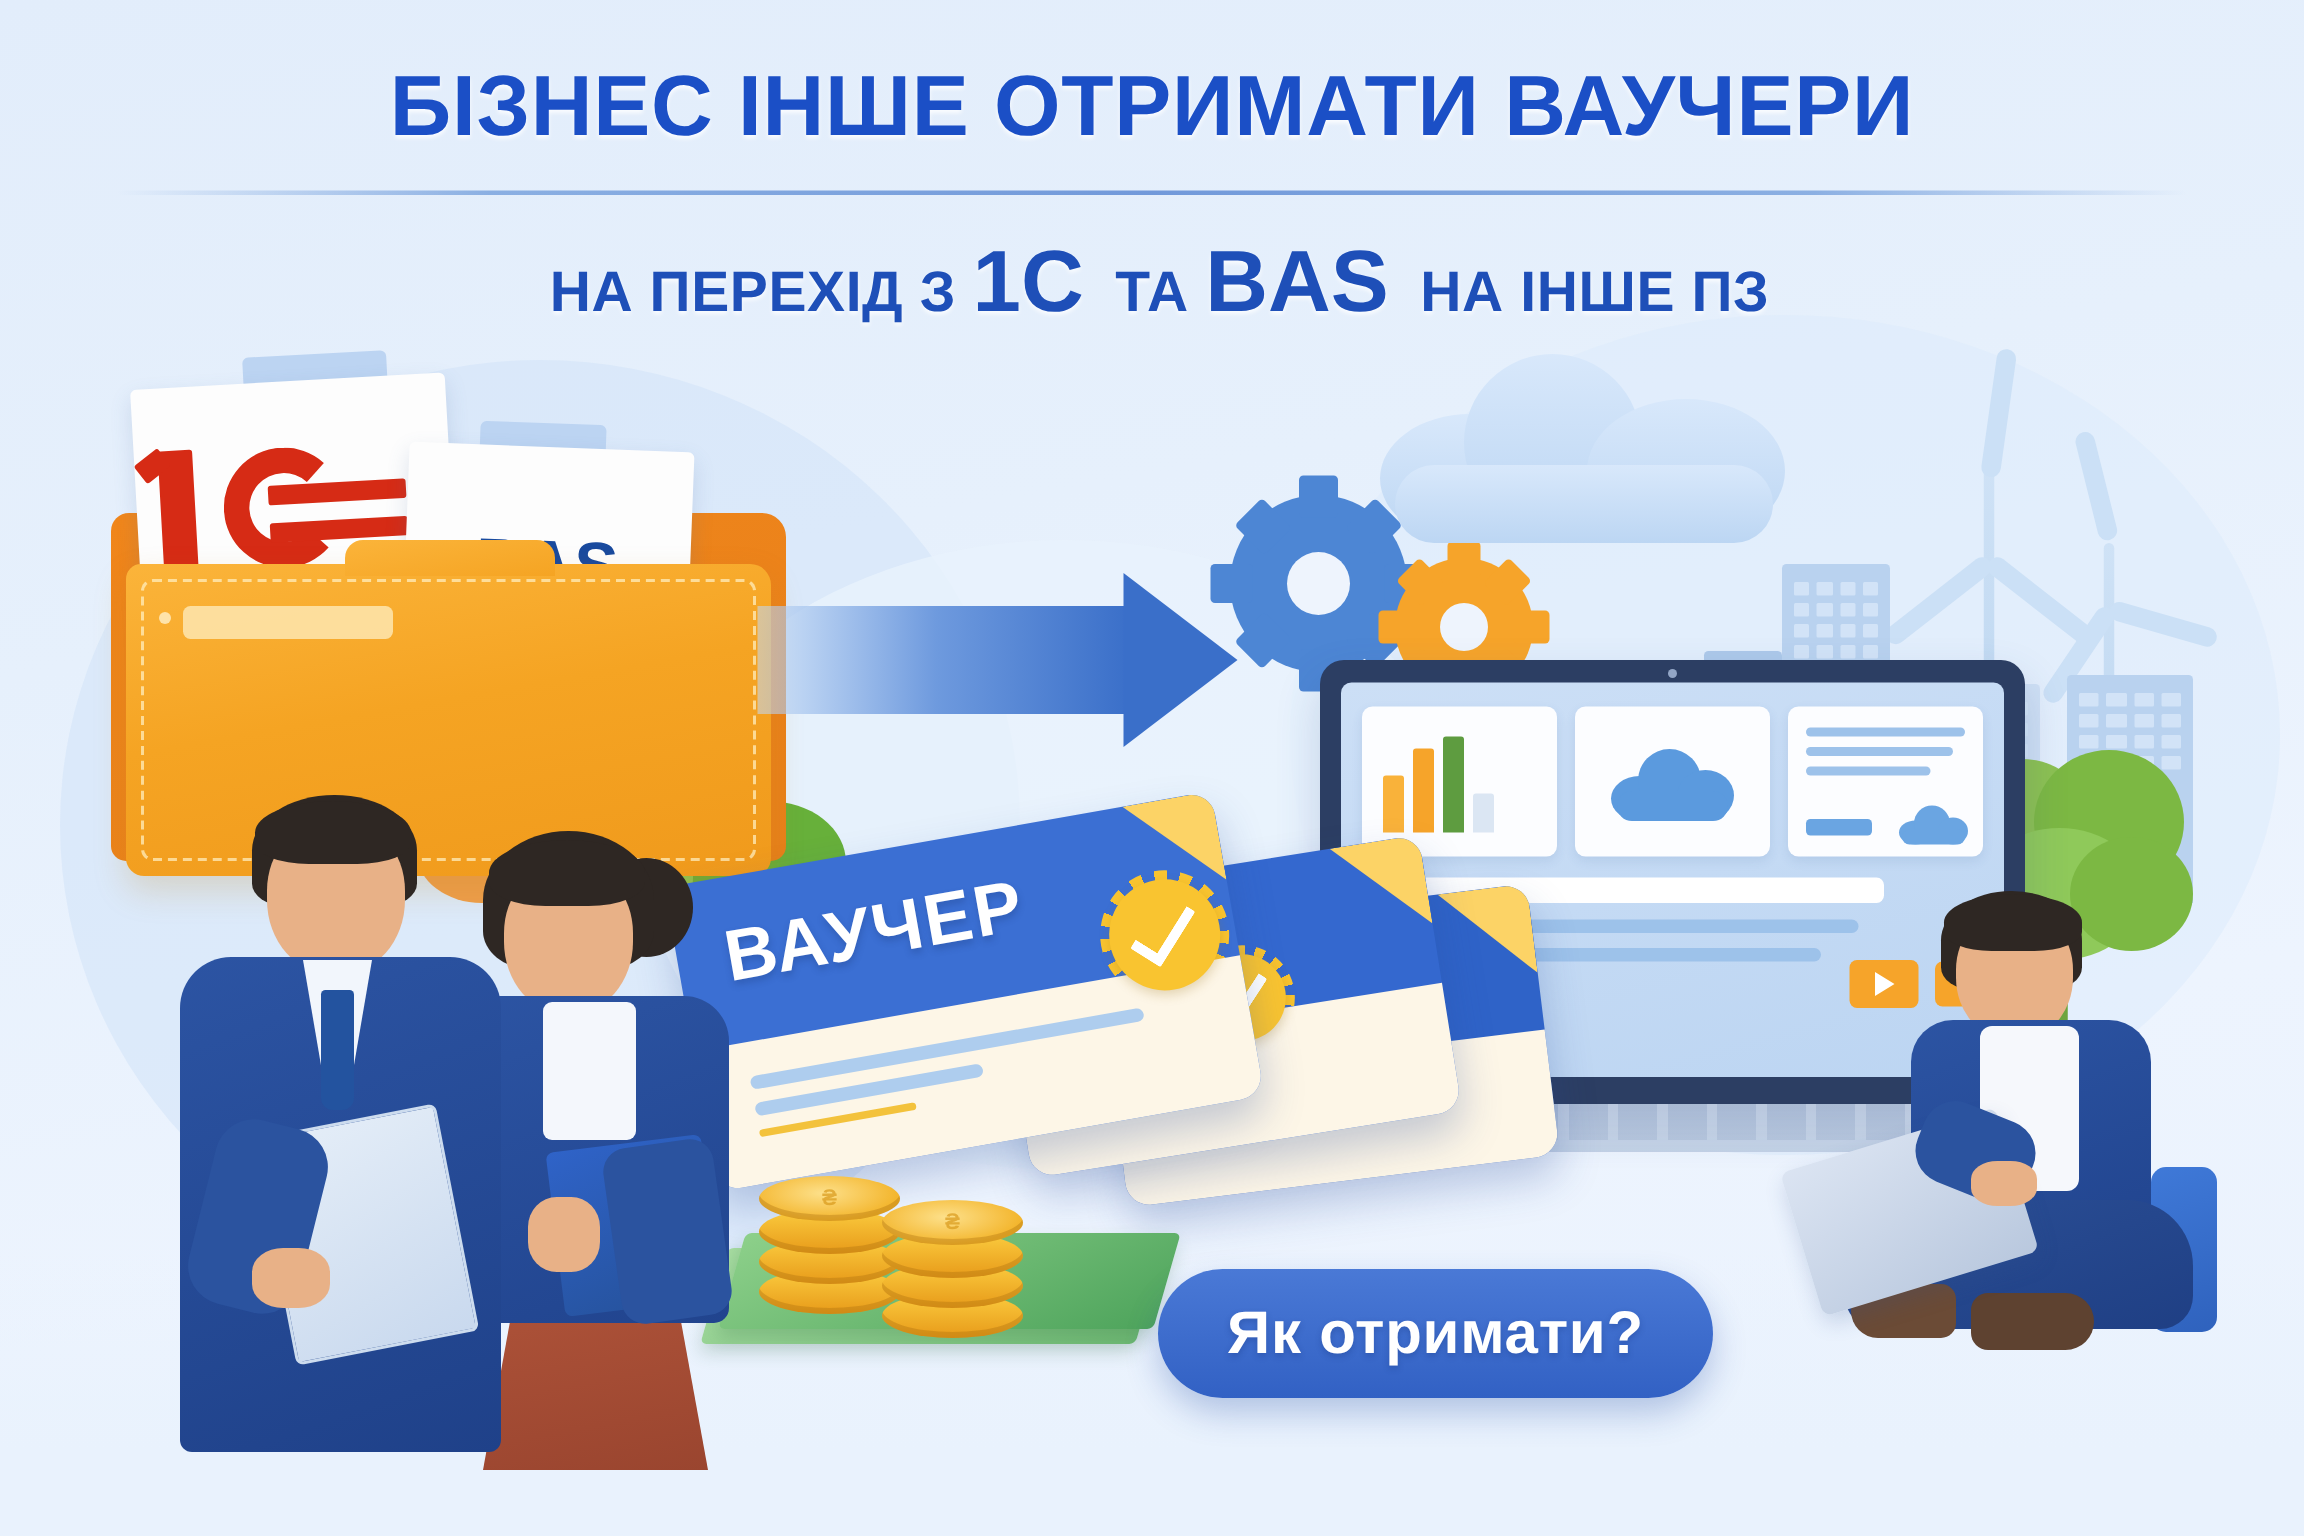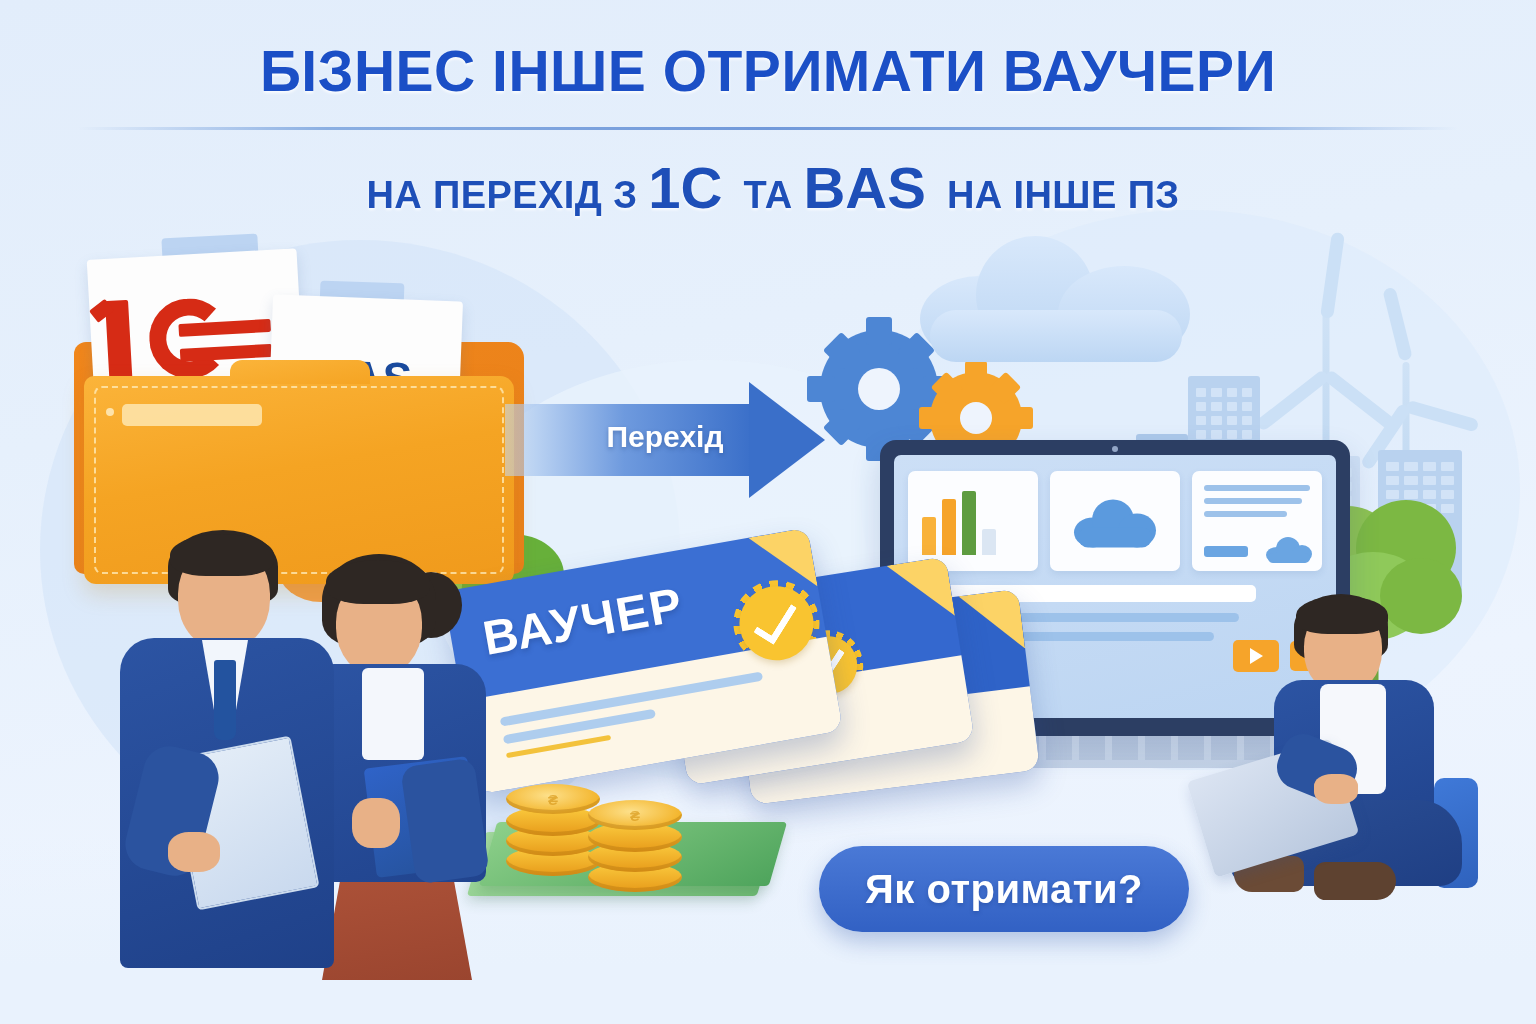--- a/index.html
+++ b/index.html
@@ -198,21 +198,21 @@
   .head-sh { position:absolute; background:#e8b187; border-radius:46% 46% 48% 48%; }
   .hair { position:absolute; background:#2e2723; }
   .torso { position:absolute; background:#244a96; }
   .shirt { position:absolute; background:#f2f6fc; }
   .arm { position:absolute; background:#2b539f; border-radius:16px; }
   .hand { position:absolute; background:#e8b187; border-radius:40%; }
   .tablet { position:absolute; background:linear-gradient(160deg,#e5eef8,#c9d9ee);
      border:2px solid #cddcee; border-radius:5px; }
 
   
-  .cta { position:absolute; left:819px; top:846px; width:370px; height:86px; z-index:45;
+  .cta { position:absolute; left:772px; top:846px; width:370px; height:86px; z-index:45;
      background:linear-gradient(180deg,#4a79d6,#3261c4); border-radius:43px;
      display:flex; align-items:center; justify-content:center;
      box-shadow:0 10px 22px rgba(45,85,170,.3);
      cursor:pointer; }
   .cta span { font-size:40px; font-weight:bold; color:#fff; letter-spacing:.5px;
      text-shadow:0 2px 4px rgba(20,50,120,.3); }
 </style>
 </head>
 <body>
 
@@ -393,21 +393,20 @@
 
   <div class="bush" style="left:318px; top:500px; width:120px; height:92px; background:#f5a64a; opacity:.92; z-index:14;"></div>
   <div class="bush" style="left:278px; top:528px; width:96px; height:74px; background:#ef9637; opacity:.9; z-index:14;"></div>
   <div class="bush" style="left:408px; top:508px; width:118px; height:96px; background:#7cc043; z-index:15;"></div>
   <div class="bush" style="left:460px; top:534px; width:104px; height:82px; background:#67b03a; z-index:15;"></div>
   <div class="bush" style="left:370px; top:548px; width:92px; height:68px; background:#8ccb56; z-index:15;"></div>
 
   <div class="arrow">
     <div class="shaft"></div>
     <div class="head"></div>
-    <div class="label">Перехід</div>
   </div>
 
   <div class="laptop">
     <div class="base"></div>
     <div class="keys"></div>
     <div class="lid">
       <div class="cam"></div>
       <div class="screen">
         <div class="cards">
 

